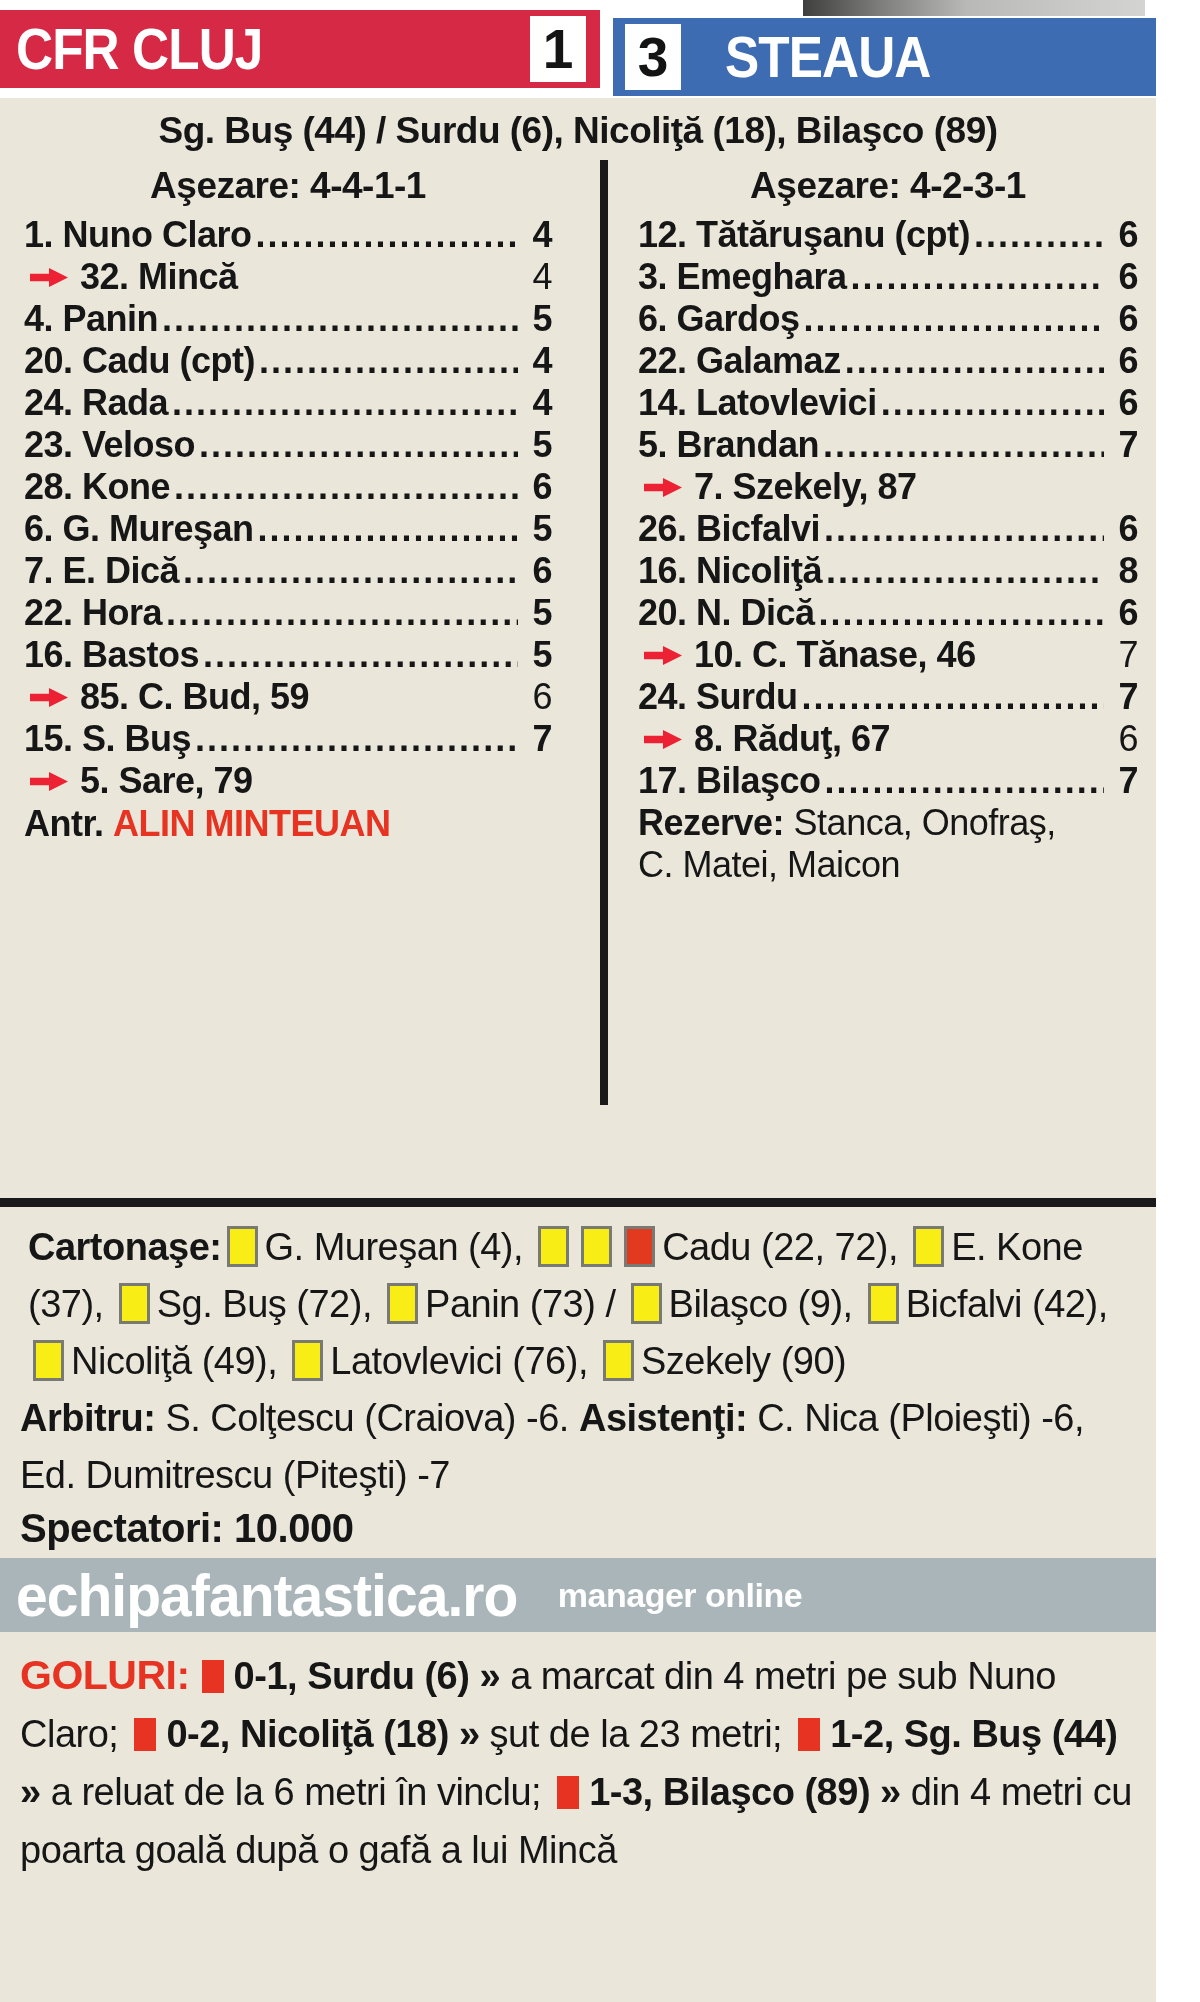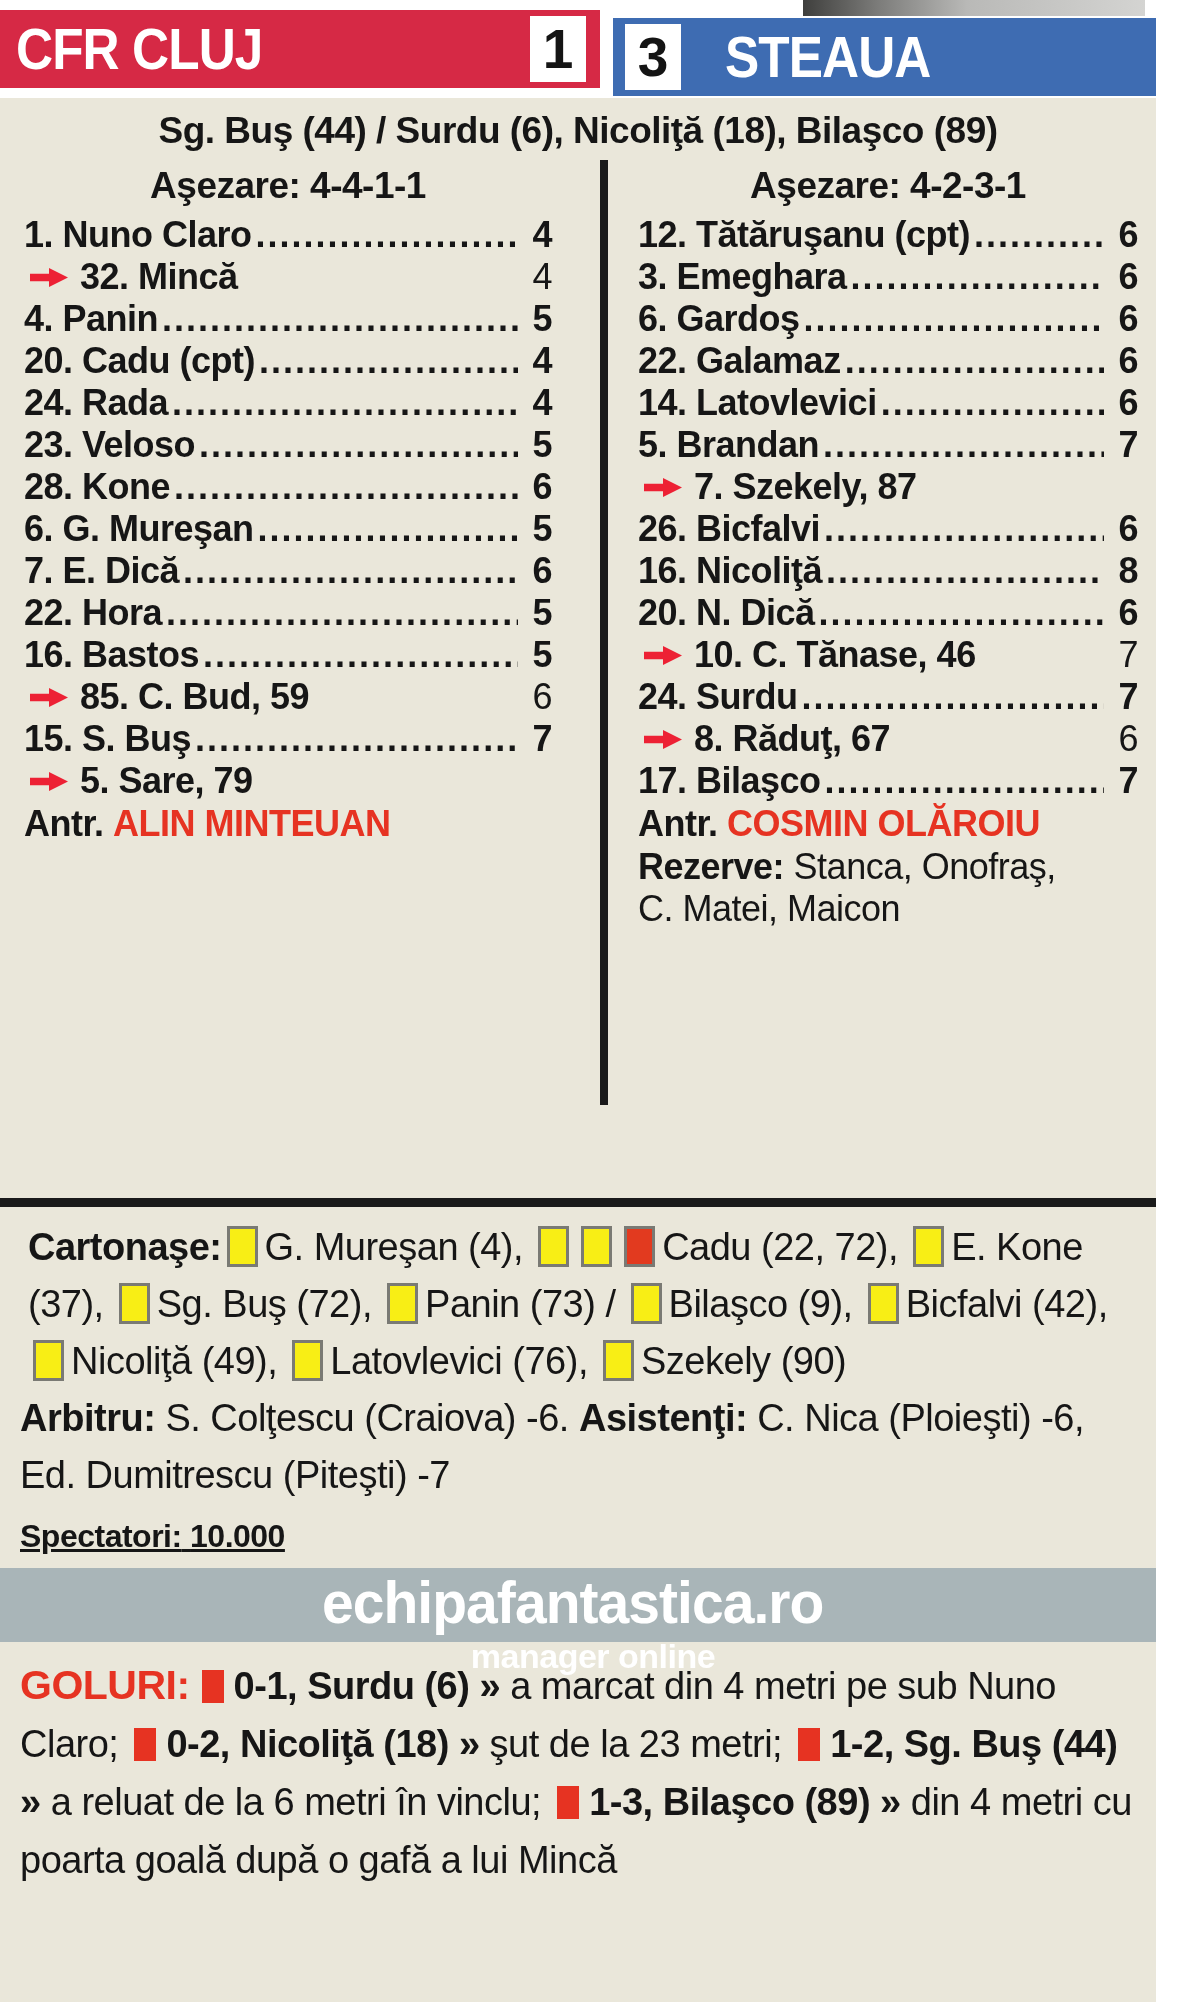--- a/index.html
+++ b/index.html
@@ -45,22 +45,22 @@
   .reserves b{font-weight:700;}
   
   .hrule{height:9px;background:#1a1a1a;}
   .cards{margin:12px 28px 0;font-size:38px;line-height:57px;font-weight:500;letter-spacing:-0.5px;}
   .cards b{font-weight:700;}
   .card{display:inline-block;width:31px;height:41px;border:3px solid #7a7a74;vertical-align:-7px;margin:0 7px 0 5px;box-sizing:border-box;}
   .card.yellow{background:var(--yellow,#f8ee15);}
   .card.red{background:var(--redcard,#e23a1f);}
   .officials{margin:0 20px;font-size:38px;line-height:57px;font-weight:500;letter-spacing:-0.5px;}
   .officials b{font-weight:700;}
-  .spectators{margin:8px 20px;height:48px;line-height:48px;font-size:32px;font-weight:700;letter-spacing:-0.5px;text-decoration:underline;}
-  .banner{height:74px;background:var(--banner,#a9b5b8);display:flex;align-items:center;padding-left:16px;margin-top:6px;flex-direction:column;}
+  .spectators{margin:0 20px;height:48px;line-height:48px;font-size:40px;font-weight:700;letter-spacing:-0.5px;}
+  .banner{height:74px;background:var(--banner,#a9b5b8);display:flex;align-items:center;padding-left:16px;margin-top:6px;}
   .banner-site{color:#fff;font-size:60px;font-weight:700;letter-spacing:-1px;display:inline-block;transform:scaleX(0.95);transform-origin:left center;}
   .banner-tagline{color:#fff;font-size:34px;font-weight:600;margin-left:14px;letter-spacing:-0.5px;}
   .goals{margin:14px 20px 0;font-size:38px;line-height:58px;font-weight:500;letter-spacing:-0.5px;}
   .goals-label{color:var(--accent,#e63322);font-weight:800;font-size:41px;margin-right:6px;}
   .gsq{display:inline-block;width:22px;height:33px;background:var(--accent,#e63322);vertical-align:-4px;margin:0 10px 0 6px;}
   .gb{font-weight:700;}
 </style>
 </head>
 <body>
 
@@ -263,24 +263,20 @@
             <span class="pname">8. Răduţ, 67</span>
             <span class="spacer"></span>
             <span class="rating">6</span>
           </div>
           <div class="prow">
             <span class="pname">17. Bilaşco</span>
             <span class="dots"></span>
             <span class="rating">7</span>
           </div>
         </div>
-      <div class="coach-line">
-        <span class="antr">Antr.</span>
-        <span class="coach-name">COSMIN OLĂROIU</span>
-      </div>
       <div class="reserves">
         <b>Rezerve:</b>
         <span>Stanca, Onofraş, C. Matei, Maicon</span>
       </div>
     </div>
   </div>
 
   <div class="hrule"></div>
 
   <p class="cards"><b>Cartonaşe:</b><span><span class="card yellow"></span><span>G. Mureşan (4), </span><span class="card yellow"></span><span class="card yellow"></span><span class="card red"></span><span>Cadu (22, 72), </span><span class="card yellow"></span><span>E. Kone (37), </span><span class="card yellow"></span><span>Sg. Buş (72), </span><span class="card yellow"></span><span>Panin (73) / </span><span class="card yellow"></span><span>Bilaşco (9), </span><span class="card yellow"></span><span>Bicfalvi (42), </span><span class="card yellow"></span><span>Nicoliţă (49), </span><span class="card yellow"></span><span>Latovlevici (76), </span><span class="card yellow"></span><span>Szekely (90) </span></span></p>

